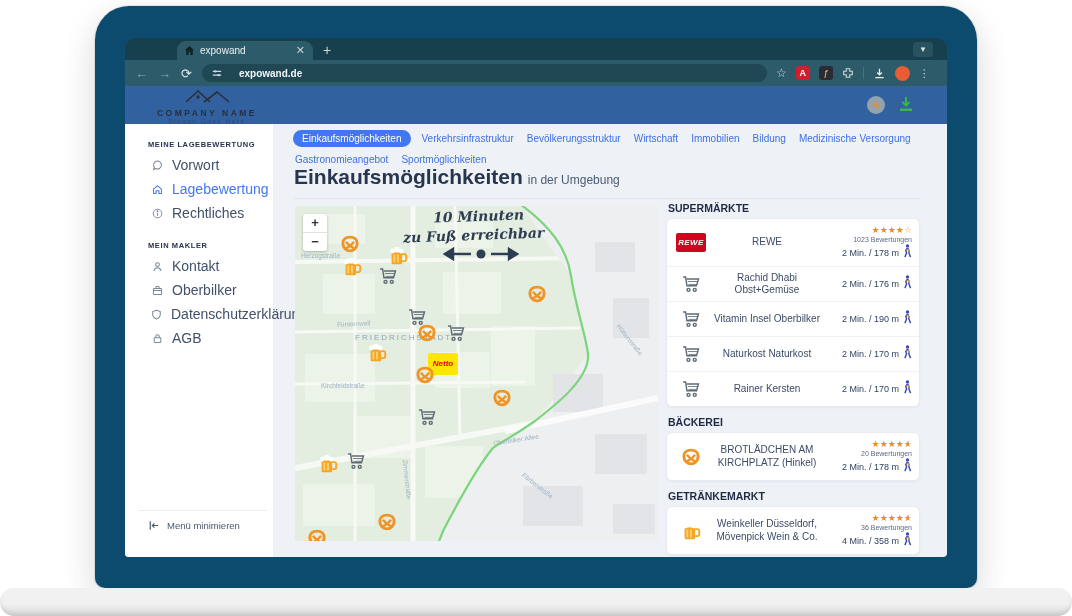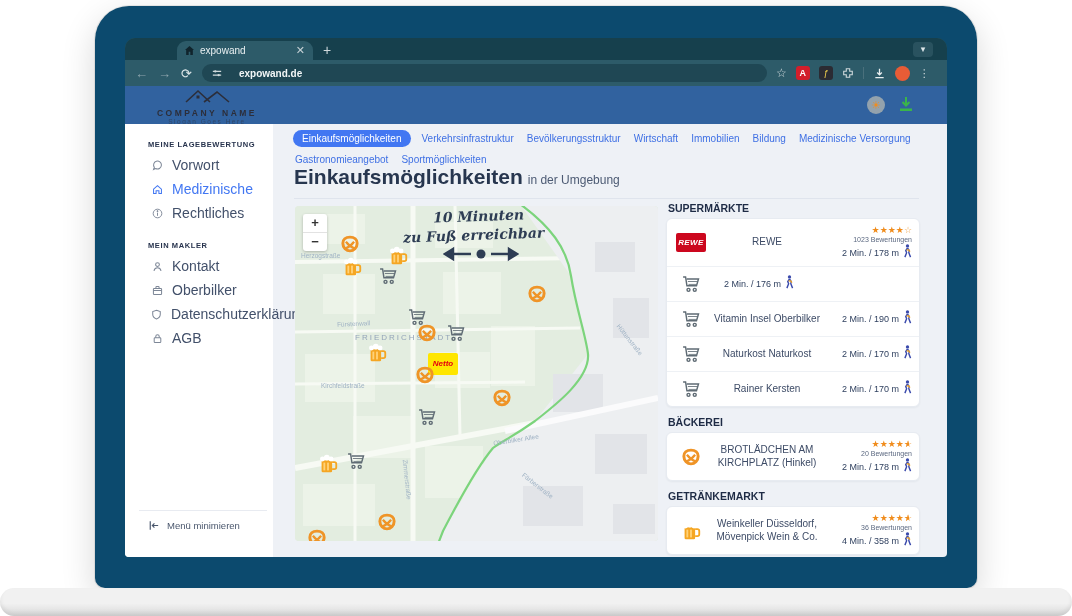--- a/index.html
+++ b/index.html
@@ -200,21 +200,21 @@
                 </svg>
               </span>
               <span>Vorwort</span>
             </div>
             <div class="side-item active">
               <span class="ic">
                 <svg width="11" height="11" viewBox="0 0 14 14" fill="none" stroke="currentColor" stroke-width="1.3">
                   <path d="M2 6.5L7 2l5 4.5V12H8.8V8.5H5.2V12H2z"></path>
                 </svg>
               </span>
-              <span>Medizinische</span>
+              <span>Lagebewertung</span>
             </div>
             <div class="side-item">
               <span class="ic">
                 <svg width="11" height="11" viewBox="0 0 14 14" fill="none" stroke="currentColor" stroke-width="1.2">
                   <circle cx="7" cy="7" r="5.5"></circle>
                   <line x1="7" y1="6" x2="7" y2="10"></line>
                   <circle cx="7" cy="4" r="0.7" fill="currentColor"></circle>
                 </svg>
               </span>
               <span>Rechtliches</span>
@@ -499,20 +499,21 @@
                 </div>
                 <div class="row">
                   <span class="icell">
                     <svg width="20" height="20" viewBox="0 0 24 24" fill="none" stroke="#5f6b74" stroke-width="1.7">
       <path d="M2.5 3.5h3l1.6 10.5h11.5l2.4-8H7"></path>
                       <path d="M8.2 9h11M9 12.5h9.5" stroke-width="1"></path>
       <circle cx="9" cy="19" r="1.8"></circle>
                       <circle cx="16.5" cy="19" r="1.8"></circle>
                     </svg>
                   </span>
+                  <span class="name">Rachid Dhabi Obst+Gemüse</span>
                   <span class="right">
         <div class="dist">
                       <span>2 Min. / 176 m</span>
                       <span><svg width="9" height="14" viewBox="0 0 10 16">
       <circle cx="5" cy="2.2" r="1.9" fill="#3949ab"></circle>
       <path d="M5 4.5l-2 3 1 2.5-2 5" fill="none" stroke="#3949ab" stroke-width="1.6"></path>
       <path d="M5 4.5l2 3-0.5 2.5 2 5" fill="none" stroke="#3949ab" stroke-width="1.6"></path>
       <path d="M4 6.8h2.4l1.4 2" fill="none" stroke="#f0a321" stroke-width="1.5"></path>
                         </svg></span>
                     </div>

